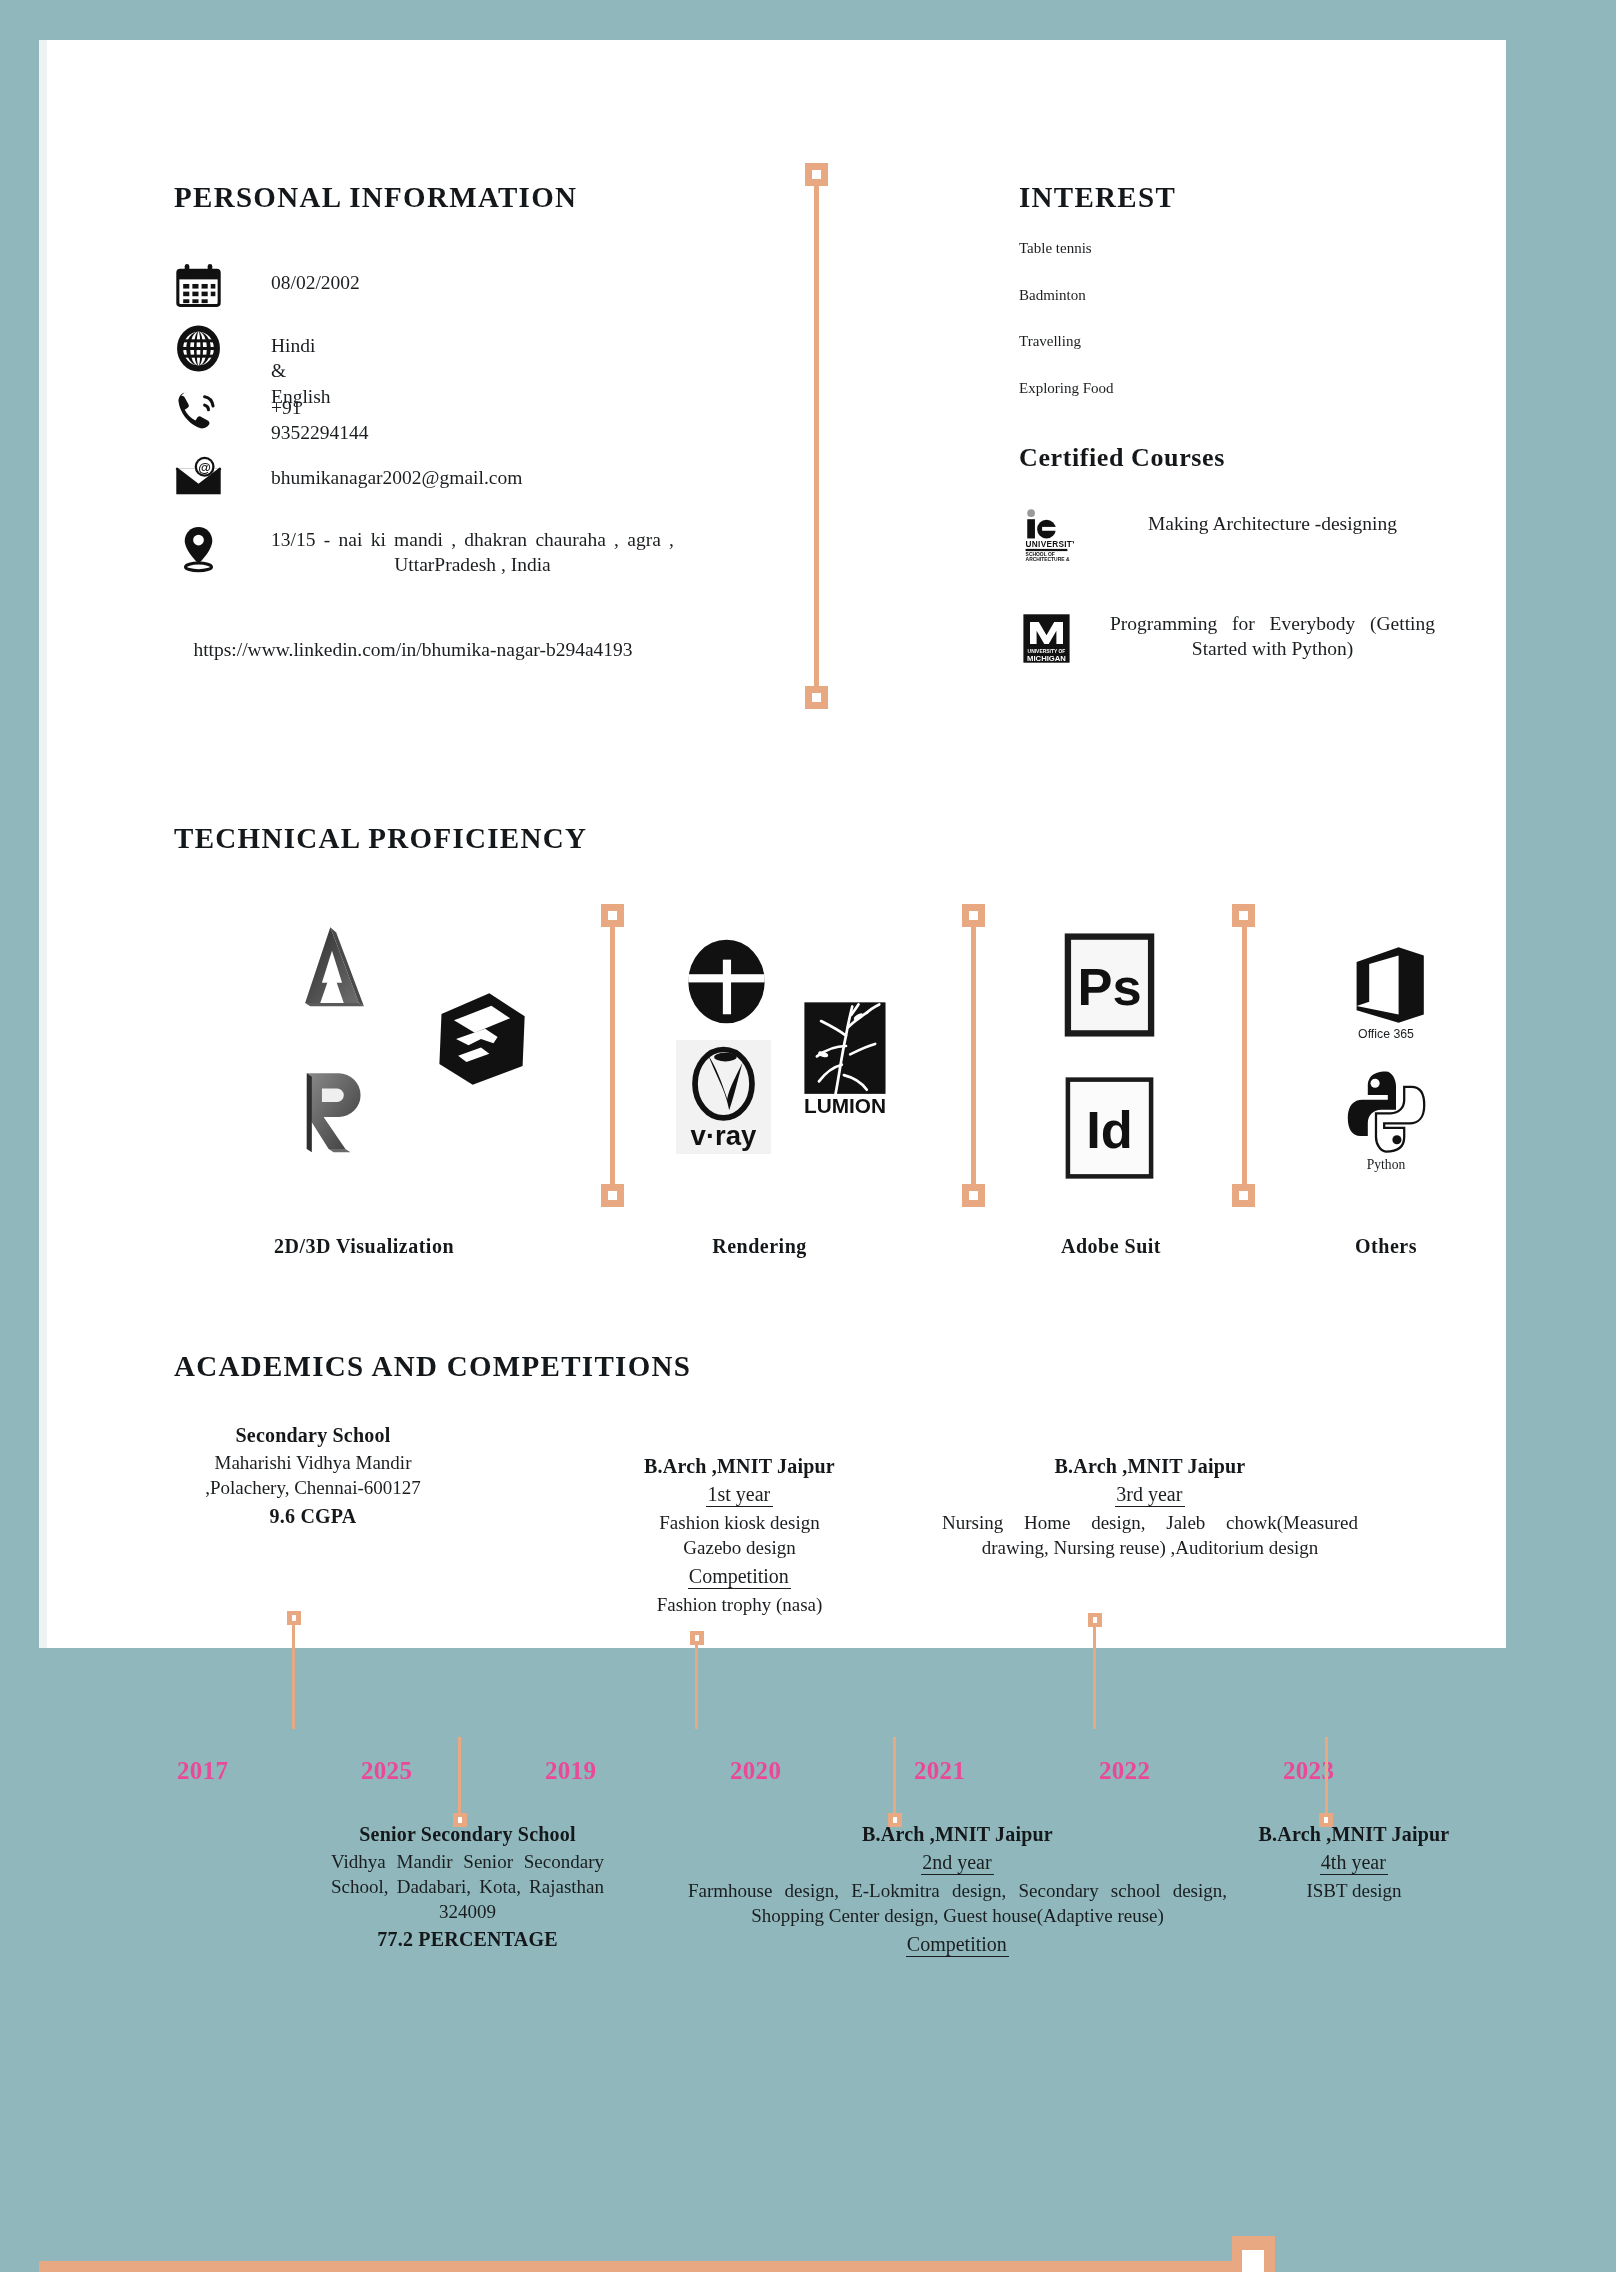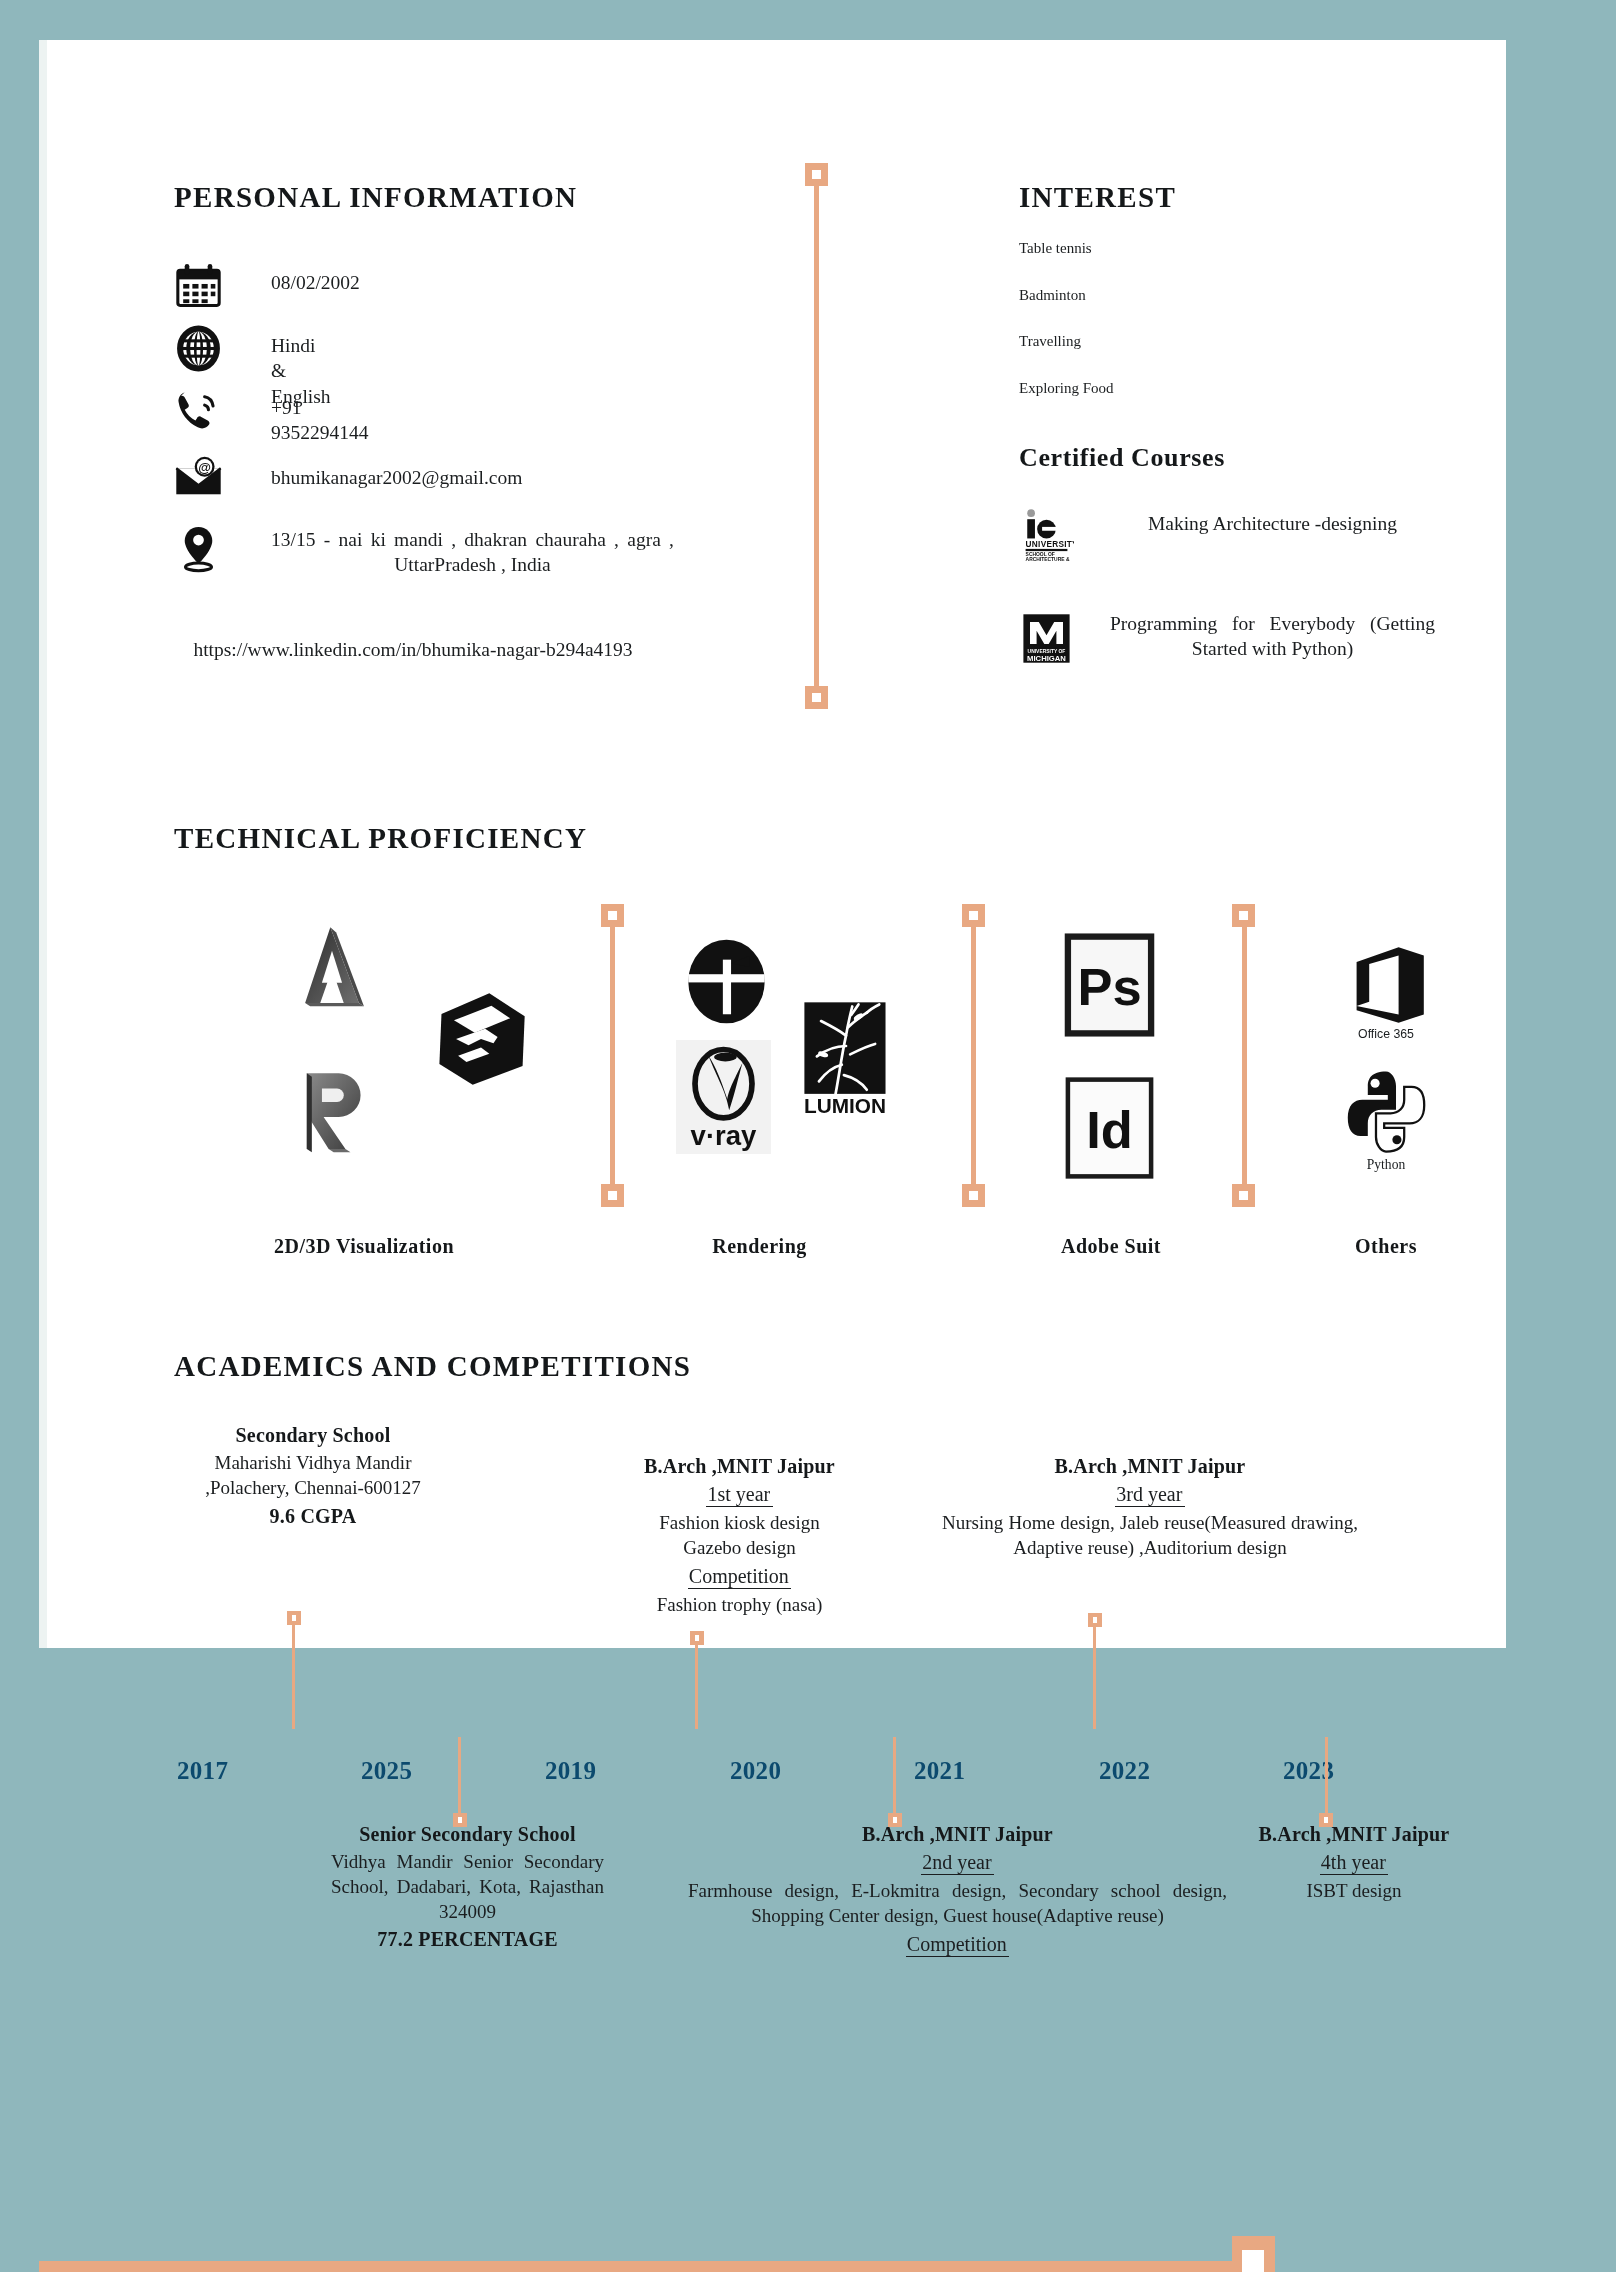--- a/index.html
+++ b/index.html
@@ -81,21 +81,21 @@
   .logo-caption.serif{font-family:"Liberation Serif", serif;font-size:13.6px;}
   
   #ac-title{left:135px;top:1310px;}
   .axis{
     position:absolute;left:177px;top:1687px;width:1286px;height:11px;
     background:#8FB7BC;
   }
   .tick{position:absolute;width:8.4px;height:27px;background:#8FB7BC;top:1698px;}
   .yr{
     position:absolute;top:1717px;font-weight:bold;font-size:25px;
-    color:#0c4a6e;letter-spacing:0.3px;
+    color:#ec4899;letter-spacing:0.3px;
   }
   .conn{position:absolute;width:3.2px;background:#E8A882;}
   .knob{
     position:absolute;width:13.6px;height:13.6px;background:#E8A882;
   }
   .knob::after{
     content:"";position:absolute;left:4.5px;top:3.9px;width:4.5px;height:5.8px;background:#ffffff;
   }
   .entry{position:absolute;}
   .entry .e-head{
@@ -407,21 +407,21 @@
     <div class="e-year" style="margin-top:2.6px;"><span>1st year</span></div>
     <div class="e-body" style="margin-top:3.9px;white-space:pre-line;">Fashion kiosk design
 Gazebo design</div>
     <div class="e-year" style="margin-top:2.6px;"><span>Competition</span></div>
     <div class="e-body" style="margin-top:3.9px;">Fashion trophy (nasa)</div>
   </div>
 
   <div class="entry" style="left:903px;top:1414px;width:416px;">
     <div class="e-head">B.Arch ,MNIT Jaipur</div>
     <div class="e-year" style="margin-top:2.6px;"><span>3rd year</span></div>
-    <div class="e-body just" style="margin-top:3.9px;">Nursing Home design, Jaleb reuse(Measured drawing, Adaptive reuse) ,Auditorium design</div>
+    <div class="e-body just" style="margin-top:3.9px;">Nursing Home design, Jaleb chowk(Measured drawing, Nursing reuse) ,Auditorium design</div>
   </div>
 
   <div class="entry" style="left:292px;top:1782px;width:273px;">
     <div class="e-head spread">Senior Secondary School</div>
     <div class="e-body just" style="margin-top:3.9px;">Vidhya Mandir Senior Secondary School, Dadabari, Kota, Rajasthan 324009</div>
     <div class="e-grade" style="margin-top:3.9px;">77.2 PERCENTAGE</div>
   </div>
 
   <div class="entry" style="left:649px;top:1782px;width:539px;">
     <div class="e-head">B.Arch ,MNIT Jaipur</div>

